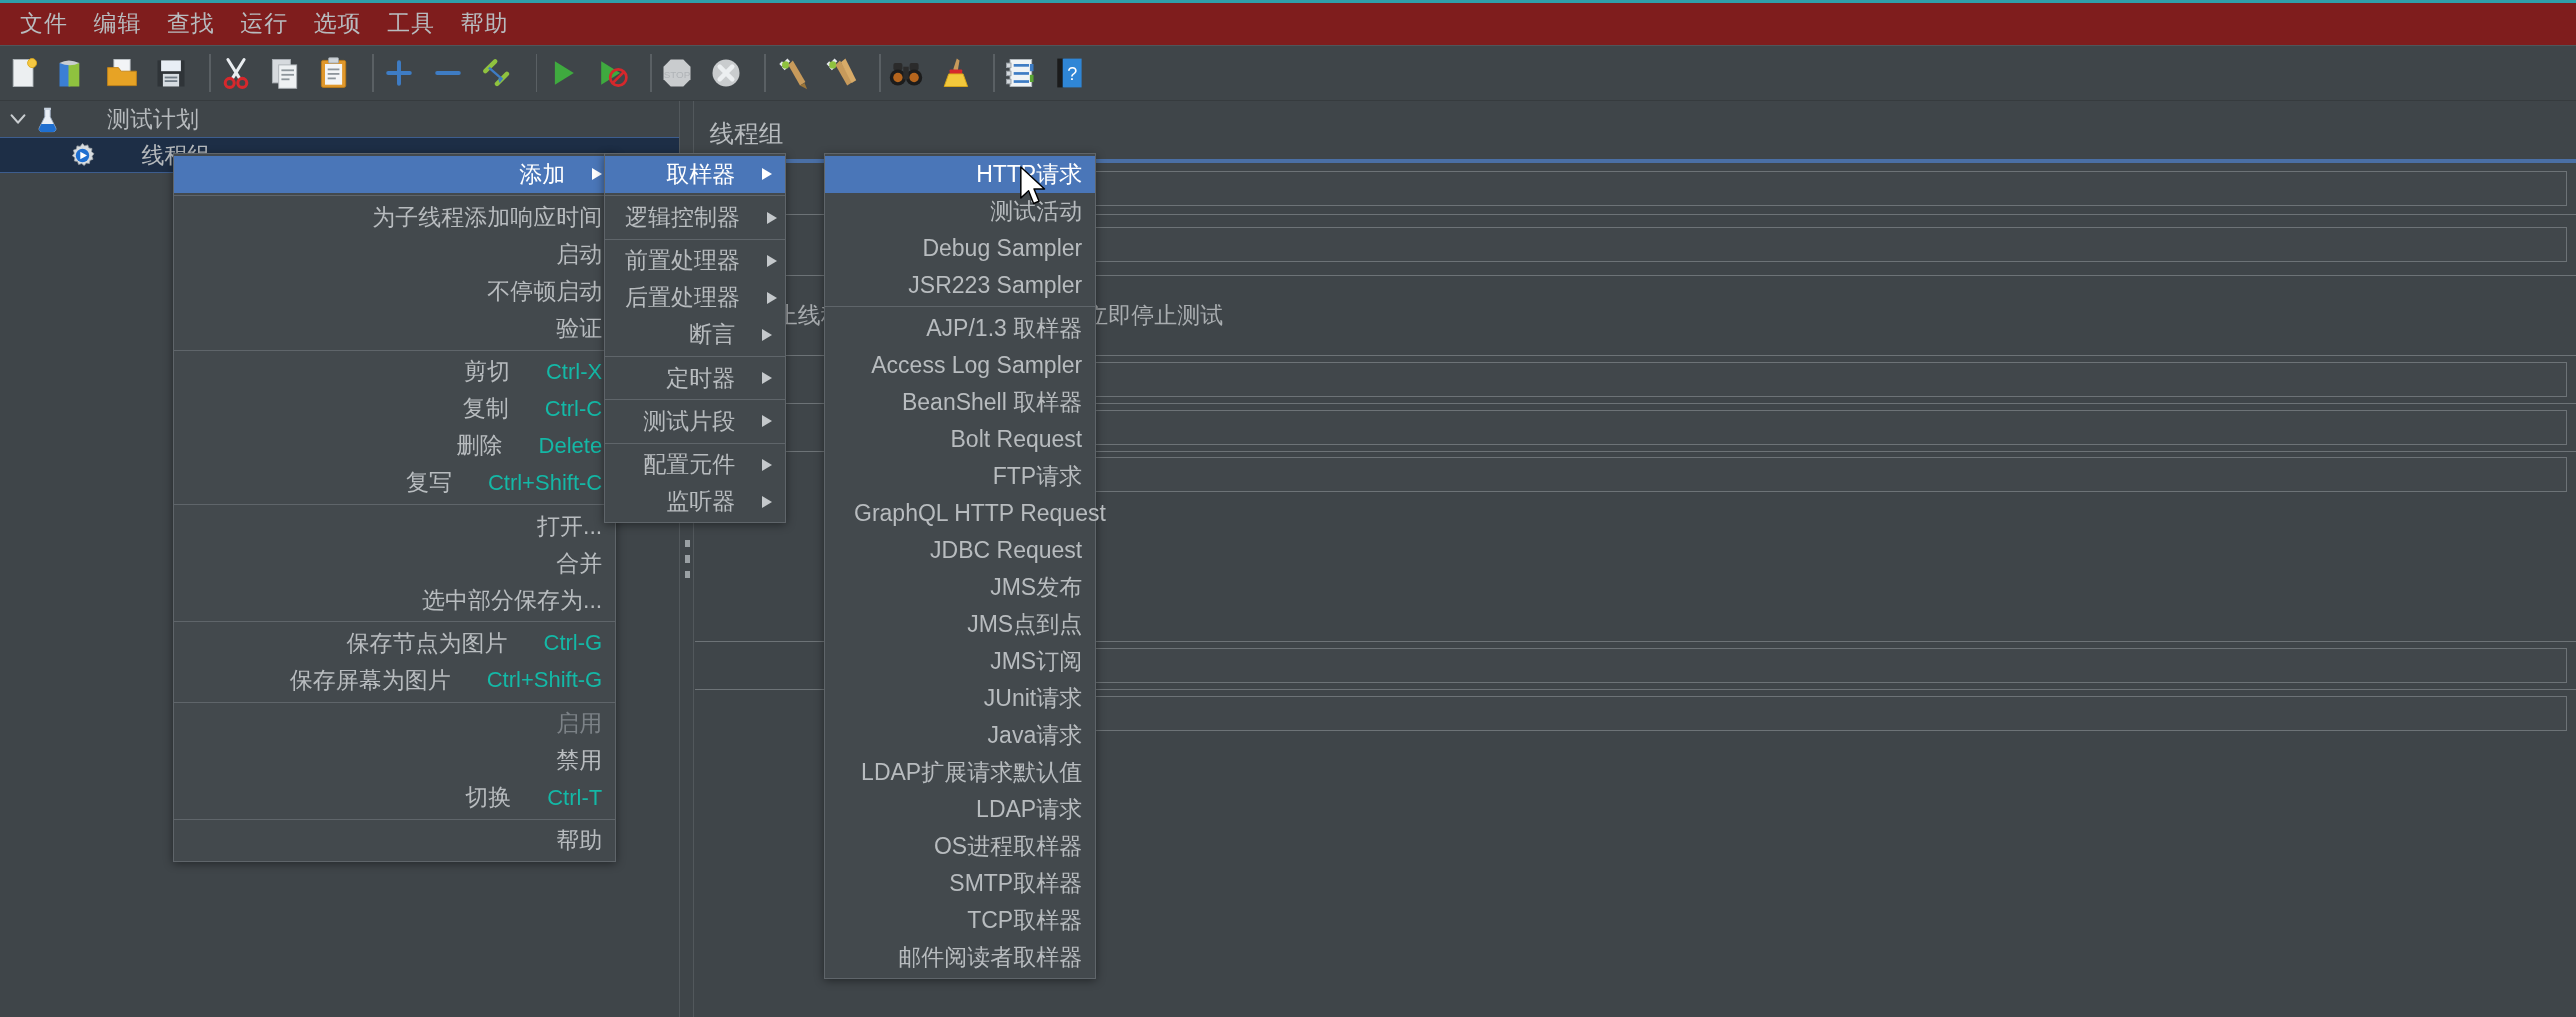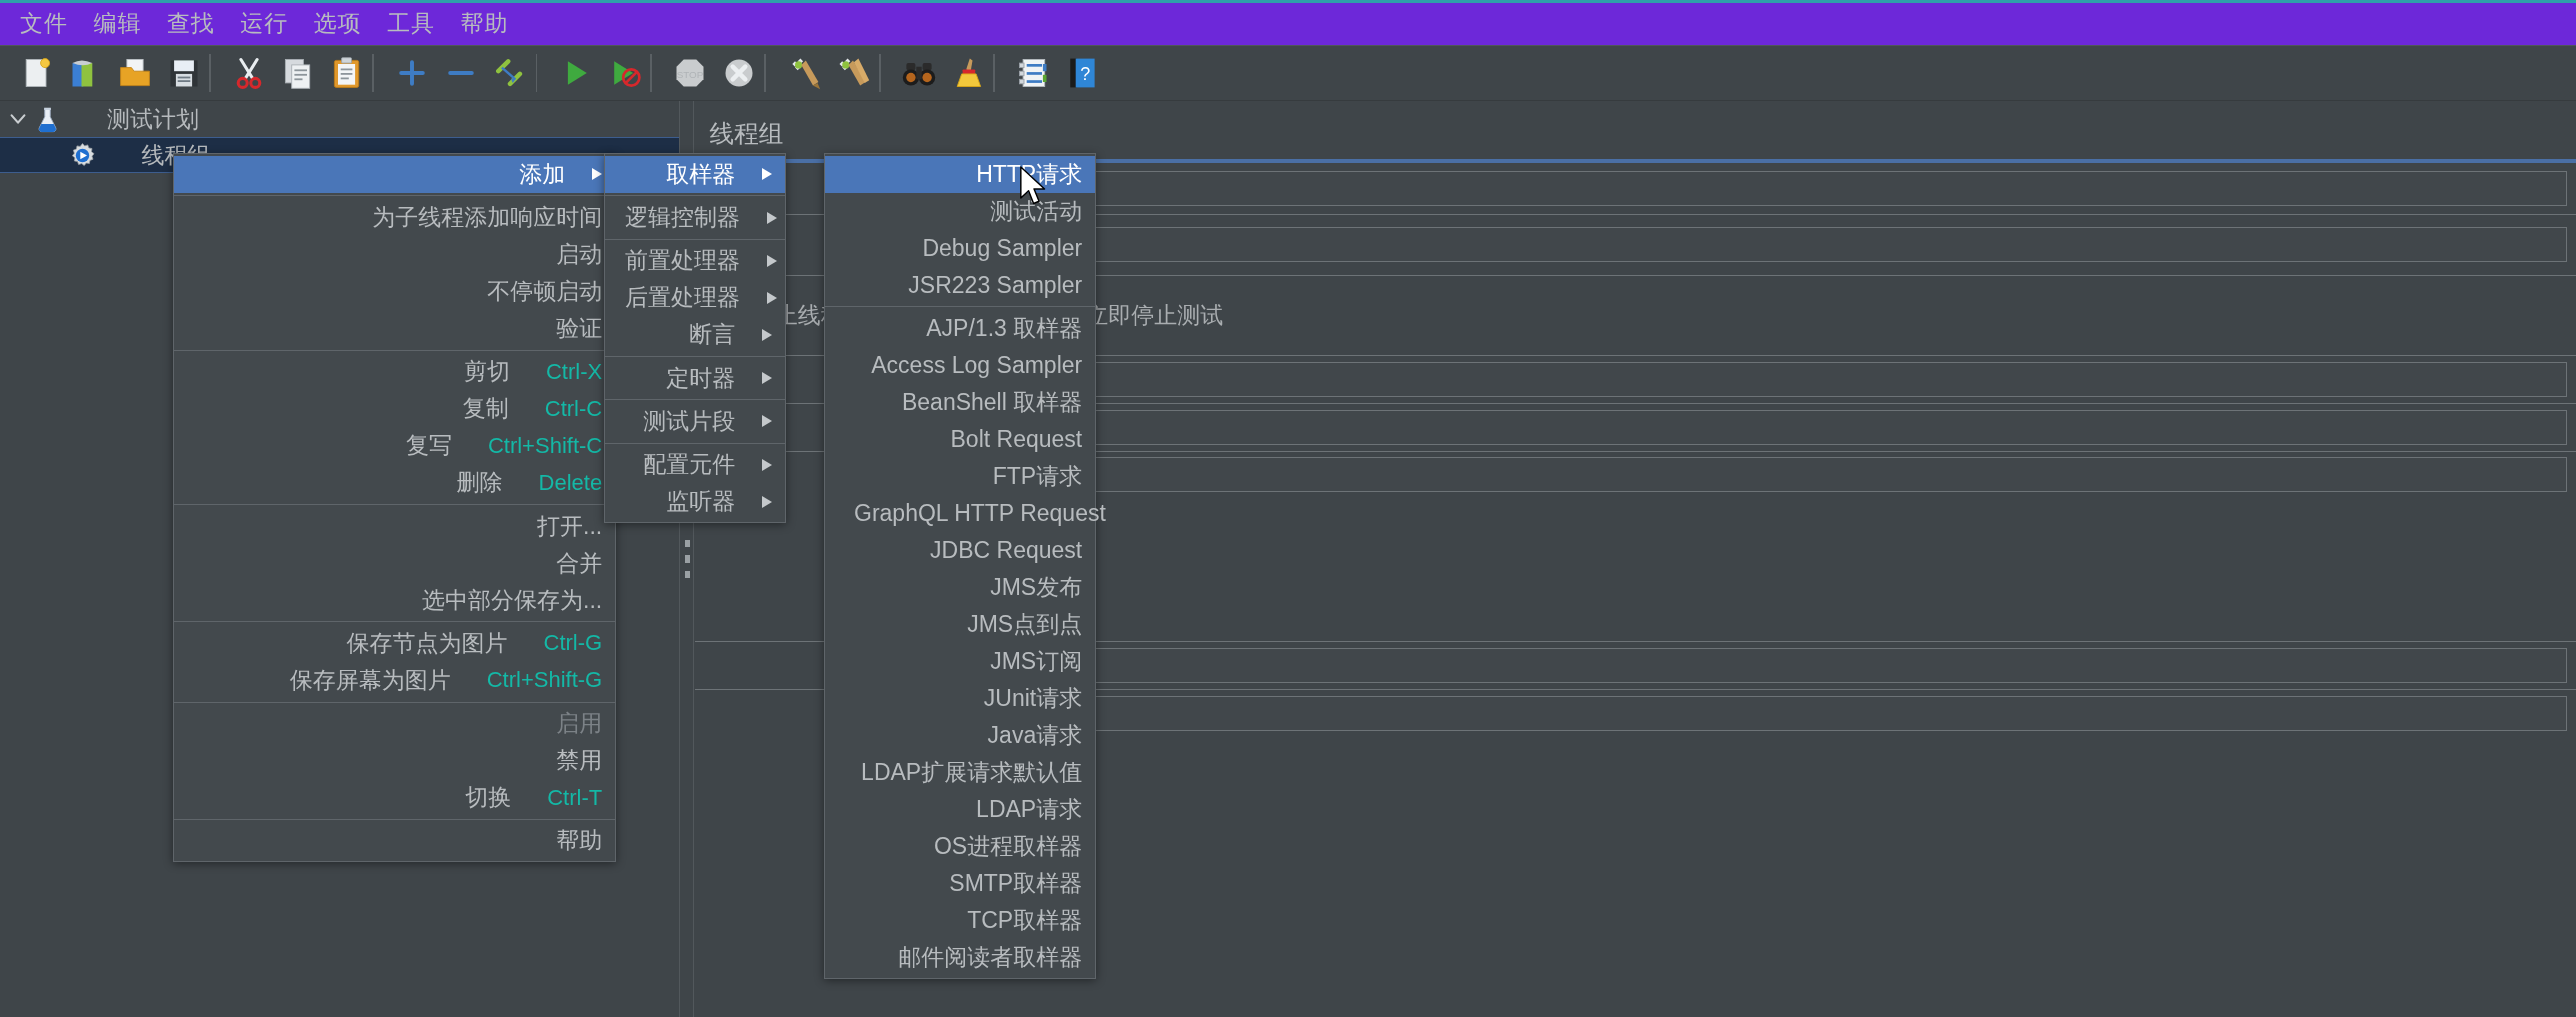--- a/index.html
+++ b/index.html
@@ -18,21 +18,21 @@
 
   
   .top-accent {
     position: absolute; left: 0; top: 0; width: 100%; height: 2.7px;
     background: #2f9faa;
   }
 
   
   .menubar {
     position: absolute; left: 0; top: 2.7px; width: 100%; height: 43px;
-    background: #6d28d9;
+    background: #7f1d1d;
     display: flex; align-items: center;
     padding-left: 7.3px;
     border-bottom: 0.9px solid #50565a;
   }
   .menubar-item {
     color: #b8bcbf;
     font-size: 23px;
     padding: 3.6px 12.8px;
     letter-spacing: 0.9px;
     white-space: nowrap;
@@ -42,21 +42,21 @@
   
   .toolbar {
     position: absolute; left: 0; top: 46px; width: 100%; height: 55px;
     background: #3f4549;
     display: flex; align-items: center;
     padding-left: 5.5px;
     border-bottom: 0.9px solid #363b3e;
   }
   .tb-btn {
     width: 49px; height: 49px;
-    display: flex; align-items: center; justify-content: flex-end;
+    display: flex; align-items: center; justify-content: flex-start;
     position: relative;
   }
   .tb-sep {
     width: 1.8px; height: 38px; background: #5a6064; margin: 0 7.3px;
   }
   .tb-svg { display:block; }
 
   
   .tree-panel {
     position: absolute; left: 0; top: 101px; width: 679px; bottom: 0;
@@ -555,26 +555,26 @@
       <div class="menu-sep"></div>
       <div class="menu-item">
         <span class="mi-label">剪切</span>
         <span class="mi-accel">Ctrl-X</span>
       </div>
       <div class="menu-item">
         <span class="mi-label">复制</span>
         <span class="mi-accel">Ctrl-C</span>
       </div>
       <div class="menu-item">
+        <span class="mi-label">删除</span>
+        <span class="mi-accel">Delete</span>
+      </div>
+      <div class="menu-item">
         <span class="mi-label">复写</span>
         <span class="mi-accel">Ctrl+Shift-C</span>
-      </div>
-      <div class="menu-item">
-        <span class="mi-label">删除</span>
-        <span class="mi-accel">Delete</span>
       </div>
       <div class="menu-sep"></div>
       <div class="menu-item">
         <span class="mi-label">打开...</span>
       </div>
       <div class="menu-item">
         <span class="mi-label">合并</span>
       </div>
       <div class="menu-item">
         <span class="mi-label">选中部分保存为...</span>

